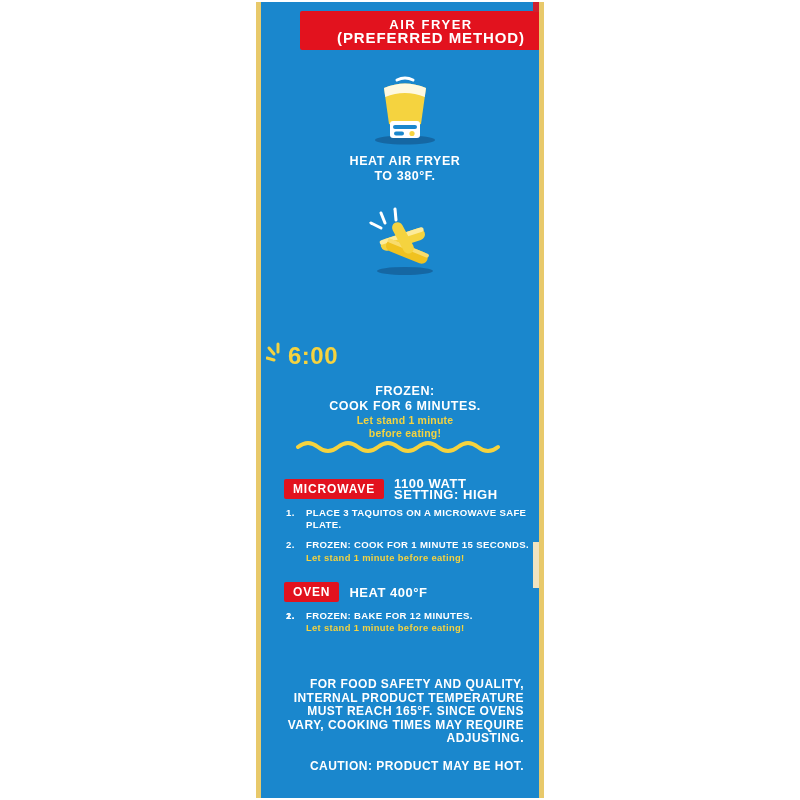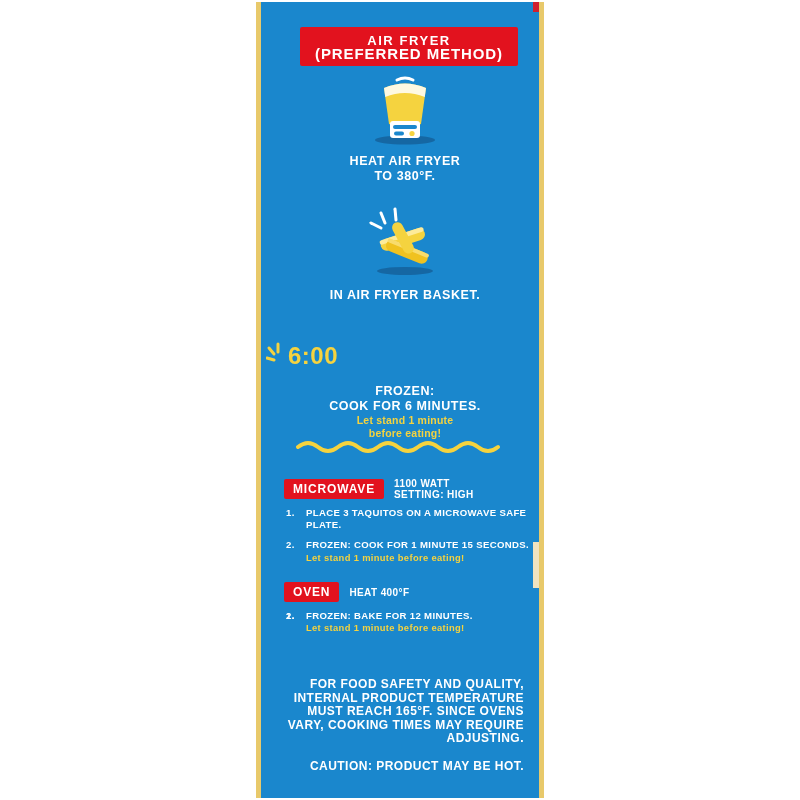--- a/index.html
+++ b/index.html
@@ -75,22 +75,23 @@
   }
   .banner-sub {
     font-size: 15px;
     line-height: 12px;
     padding-bottom: 6px;
     letter-spacing: 0.06em;
   }
   .air-fryer-banner {
     position: absolute;
     left: 34px;
-    top: 25px;
+    top: 9px;
     width: 218px;
+    padding-left: 22px;
   }
 
   .step-text {
     position: absolute;
     width: 278px;
     left: 0;
     text-align: center;
     color: #ffffff;
     font-weight: bold;
     font-size: 12.5px;
@@ -139,21 +140,21 @@
     color: #ffffff;
     font-weight: bold;
     font-size: 12px;
     letter-spacing: 0.07em;
     padding: 3px 9px 3px 9px;
     border-radius: 2px;
   }
   .head-note {
     color: #ffffff;
     font-weight: bold;
-    font-size: 10px;
+    font-size: 13px;
     line-height: 11px;
     letter-spacing: 0.04em;
   }
   ol.steps {
     margin: 7px 0 0 0;
     padding: 0 0 0 0;
     list-style: none;
     counter-reset: st;
   }
   ol.steps li {
@@ -247,21 +248,20 @@
           </g>
           <g transform="rotate(62 58 32)">
             <rect x="40" y="26" width="34" height="11" rx="5.5" fill="#f5d33f"></rect>
           </g>
           <path d="M36 6 l4 10" stroke="#ffffff" stroke-width="3" stroke-linecap="round"></path>
           <path d="M26 16 l10 5" stroke="#ffffff" stroke-width="3" stroke-linecap="round"></path>
           <path d="M50 2 l1 11" stroke="#ffffff" stroke-width="3" stroke-linecap="round"></path>
         </svg>
       </div>
       <div class="step-text" style="top:286px;">
-        <div>IN AIR FRYER BASKET.</div>
       </div>
 
       <div class="timer-row" style="top:340px;">
         <svg width="22" height="26" viewBox="0 0 22 26" style="vertical-align:-4px;">
           <path d="M12 2 l0 8" stroke="#f5d33f" stroke-width="3" stroke-linecap="round"></path>
           <path d="M3 6 l5 6" stroke="#f5d33f" stroke-width="3" stroke-linecap="round"></path>
           <path d="M1 16 l7 2" stroke="#f5d33f" stroke-width="3" stroke-linecap="round"></path>
         </svg><span>6:00</span>
       </div>
       <div class="step-text" style="top:382px;">

